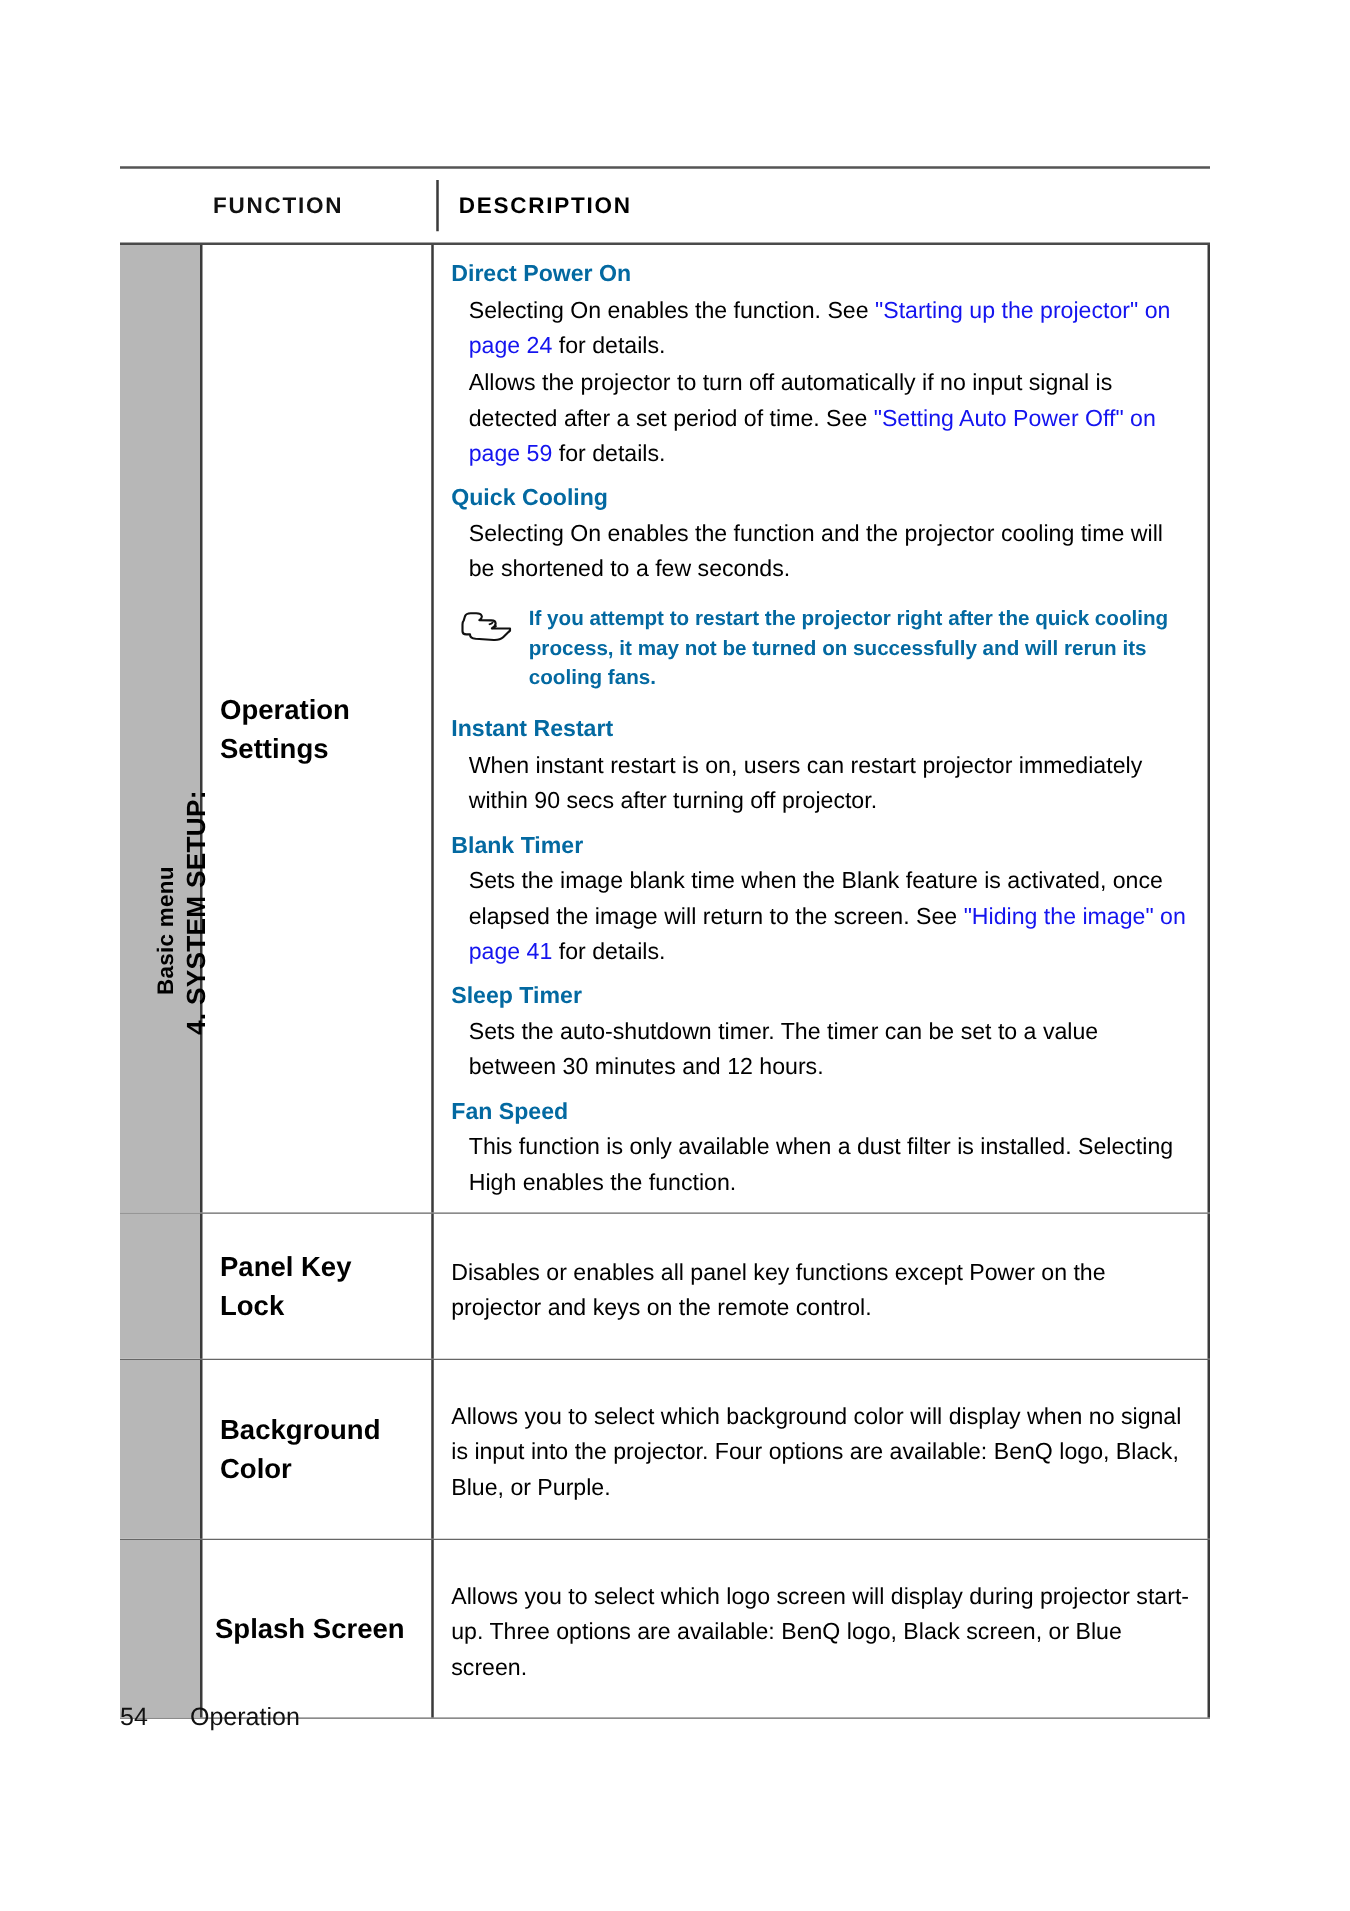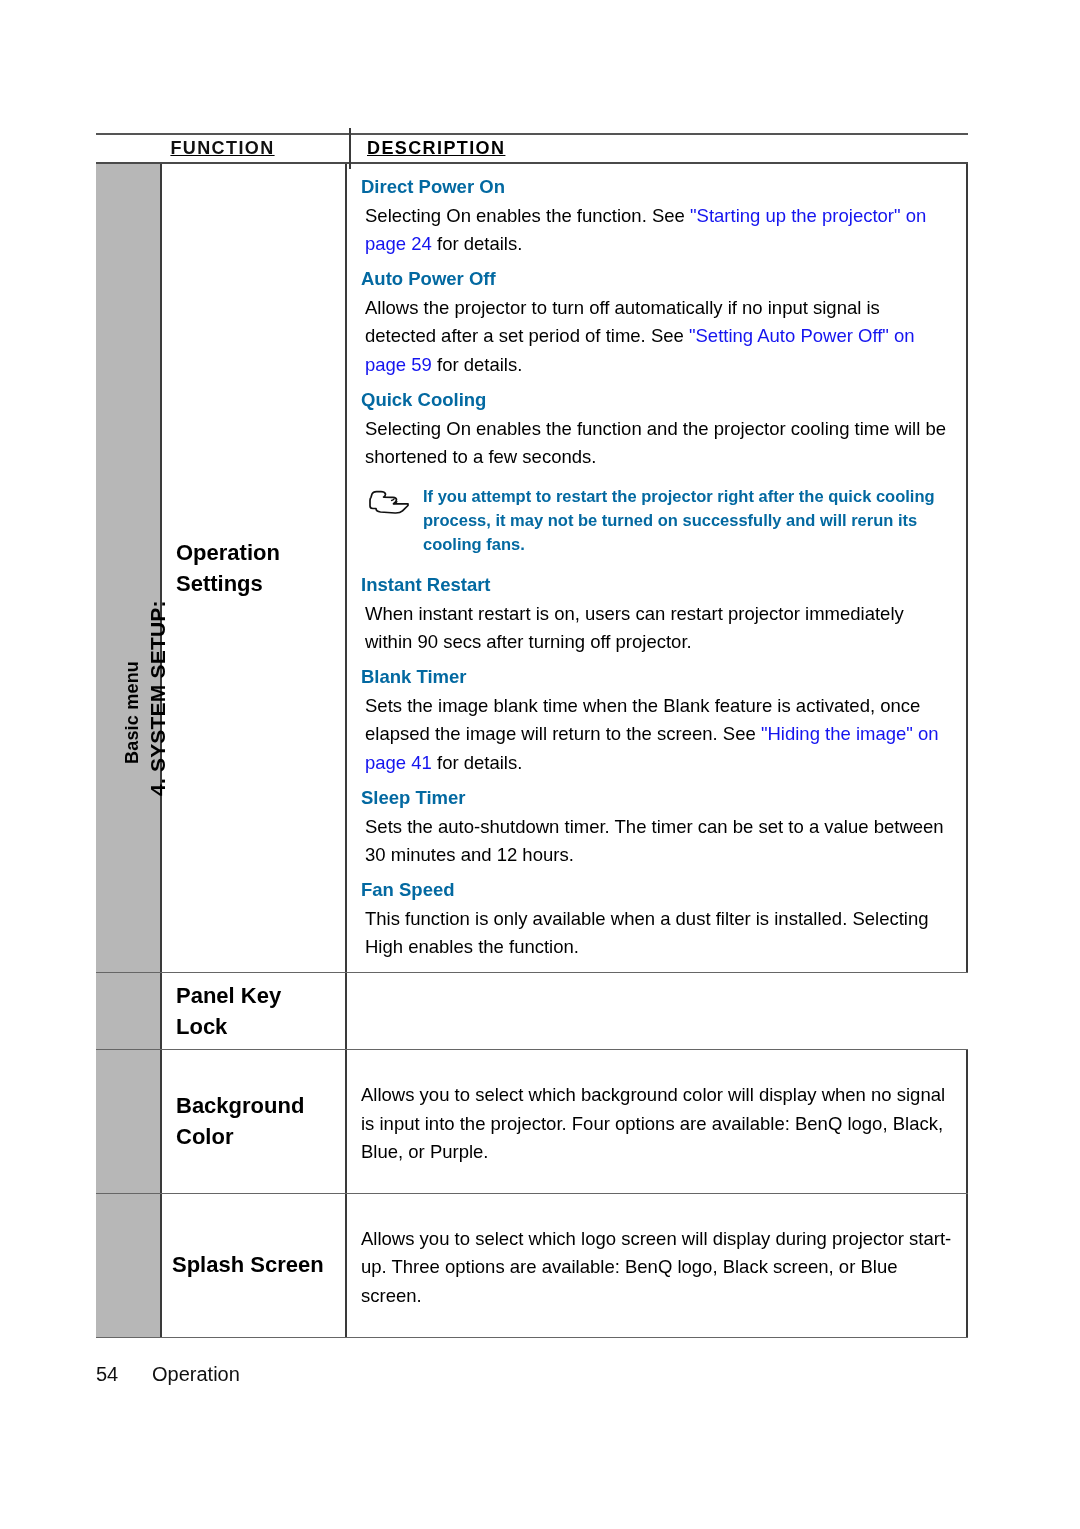--- a/index.html
+++ b/index.html
@@ -42,23 +42,22 @@
     background: #666666;
   }
   .rule-head {
     height: 2px;
     background: #4a4a4a;
   }
 
   
   .head-row {
     display: flex;
-    height: 27px;
+    height: 59px;
     align-items: center;
-    text-decoration: underline;
   }
   .head-func {
     width: 253px;
     text-align: center;
     font-size: 18px;
     font-weight: bold;
     letter-spacing: 1.4px;
     color: #111;
   }
   .head-desc {
@@ -142,21 +141,21 @@
     font-size: 18.5px;
     font-weight: bold;
     line-height: 1.5;
     margin: 7px 0 1px 0;
     color: #0369a1;
   }
   .sub-head:first-child { margin-top: 3px; }
   .para {
     font-size: 18.5px;
     line-height: 1.53;
-    margin: 0 0 2px 4px;
+    margin: 0 0 2px 14px;
     color: #000;
   }
   .para b { font-weight: normal; }
   .link {
     color: #1414ef;
   }
 
   
   .note {
     display: flex;
@@ -216,21 +215,20 @@
       <div class="col-func">
         <div class="func-label">Operation</div>
         <div class="func-label">Settings</div>
       </div>
 
       <div class="col-desc">
 
         <div class="sub-head">Direct Power On</div>
         <p class="para"><span>Selecting On enables the function. See </span><span class="link">"Starting up the projector" on page 24</span><span> for details.</span></p>
 
-        <div class="sub-head">Auto Power Off</div>
         <p class="para"><span>Allows the projector to turn off automatically if no input signal is detected after a set period of time. See </span><span class="link">"Setting Auto Power Off" on page 59</span><span> for details.</span></p>
 
         <div class="sub-head">Quick Cooling</div>
         <p class="para"><span>Selecting </span><b>On</b><span> enables the function and the projector cooling time will be shortened to a few seconds.</span></p>
 
         <div class="note">
           <div class="note-icon">
             <svg width="44" height="26" viewBox="0 0 44 26" aria-hidden="true">
               <path d="M3 11.5 L3 17 Q3 19.5 6 19.5 L9 19.5 Q9 22.5 13.5 23 L28 24 Q33 24.2 35.5 21.8 L41 16.5 L41 14.8 L26.5 14.8 Q29.5 12.8 29.5 10.8 Q29.5 8.4 26 8.3 L16.5 8.1 Q19 6.5 18.3 4.6 Q17.6 2.6 14 2.6 L9.5 2.6 Q6 2.6 5 5 L4 8.3 Q3 9.6 3 11.5 Z" fill="none" stroke="#111" stroke-width="1.7" stroke-linejoin="round"></path>
               <path d="M26.5 14.8 Q30 13.6 30 12.3" fill="none" stroke="#111" stroke-width="1.4"></path>
@@ -255,20 +253,23 @@
       </div>
     </div>
     <div class="rule-thin"></div>
 
     <div class="body-row" style="min-height:76px">
       <div class="col-side"></div>
       <div class="col-func">
         <div class="func-label">Panel Key</div>
         <div class="func-label">Lock</div>
       </div>
+      <div class="col-desc" style="padding-top:14px">
+        <p class="plain-desc">Disables or enables all panel key functions except Power on the projector and keys on the remote control.</p>
+      </div>
     </div>
     <div class="rule-thin"></div>
 
     <div class="body-row" style="min-height:76px">
       <div class="col-side"></div>
       <div class="col-func">
         <div class="func-label">Background</div>
         <div class="func-label">Color</div>
       </div>
       <div class="col-desc" style="padding-top:13px">

